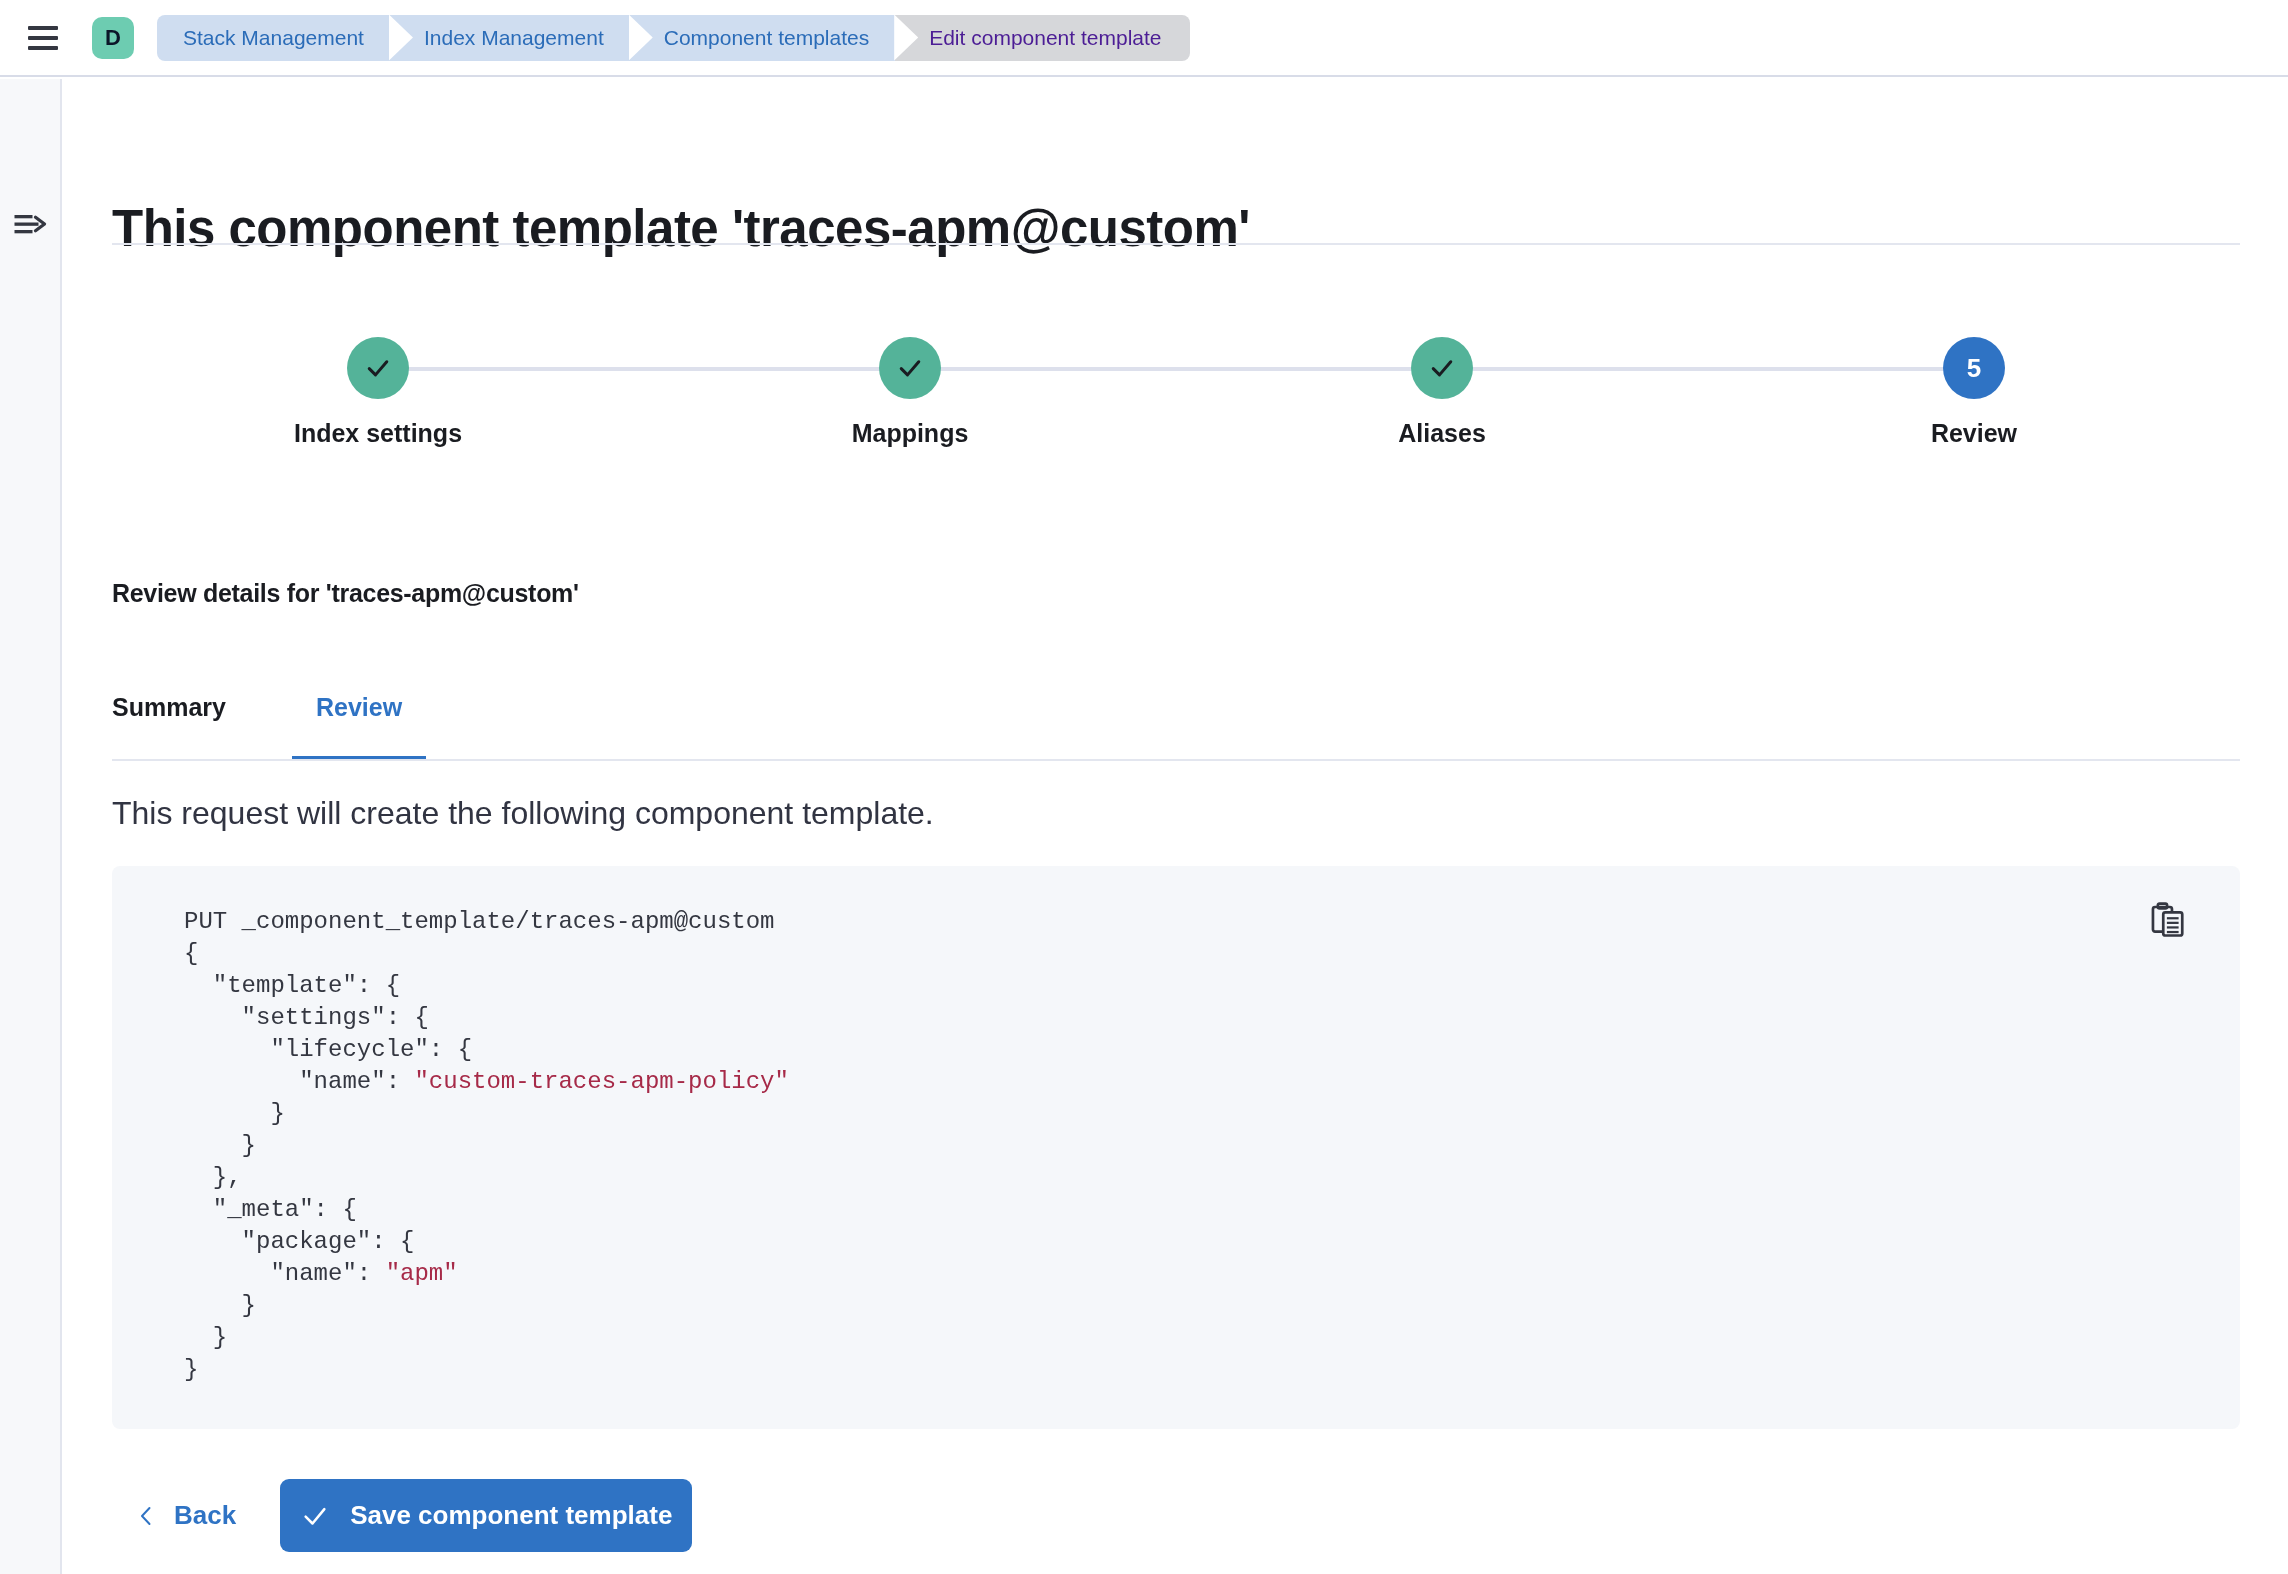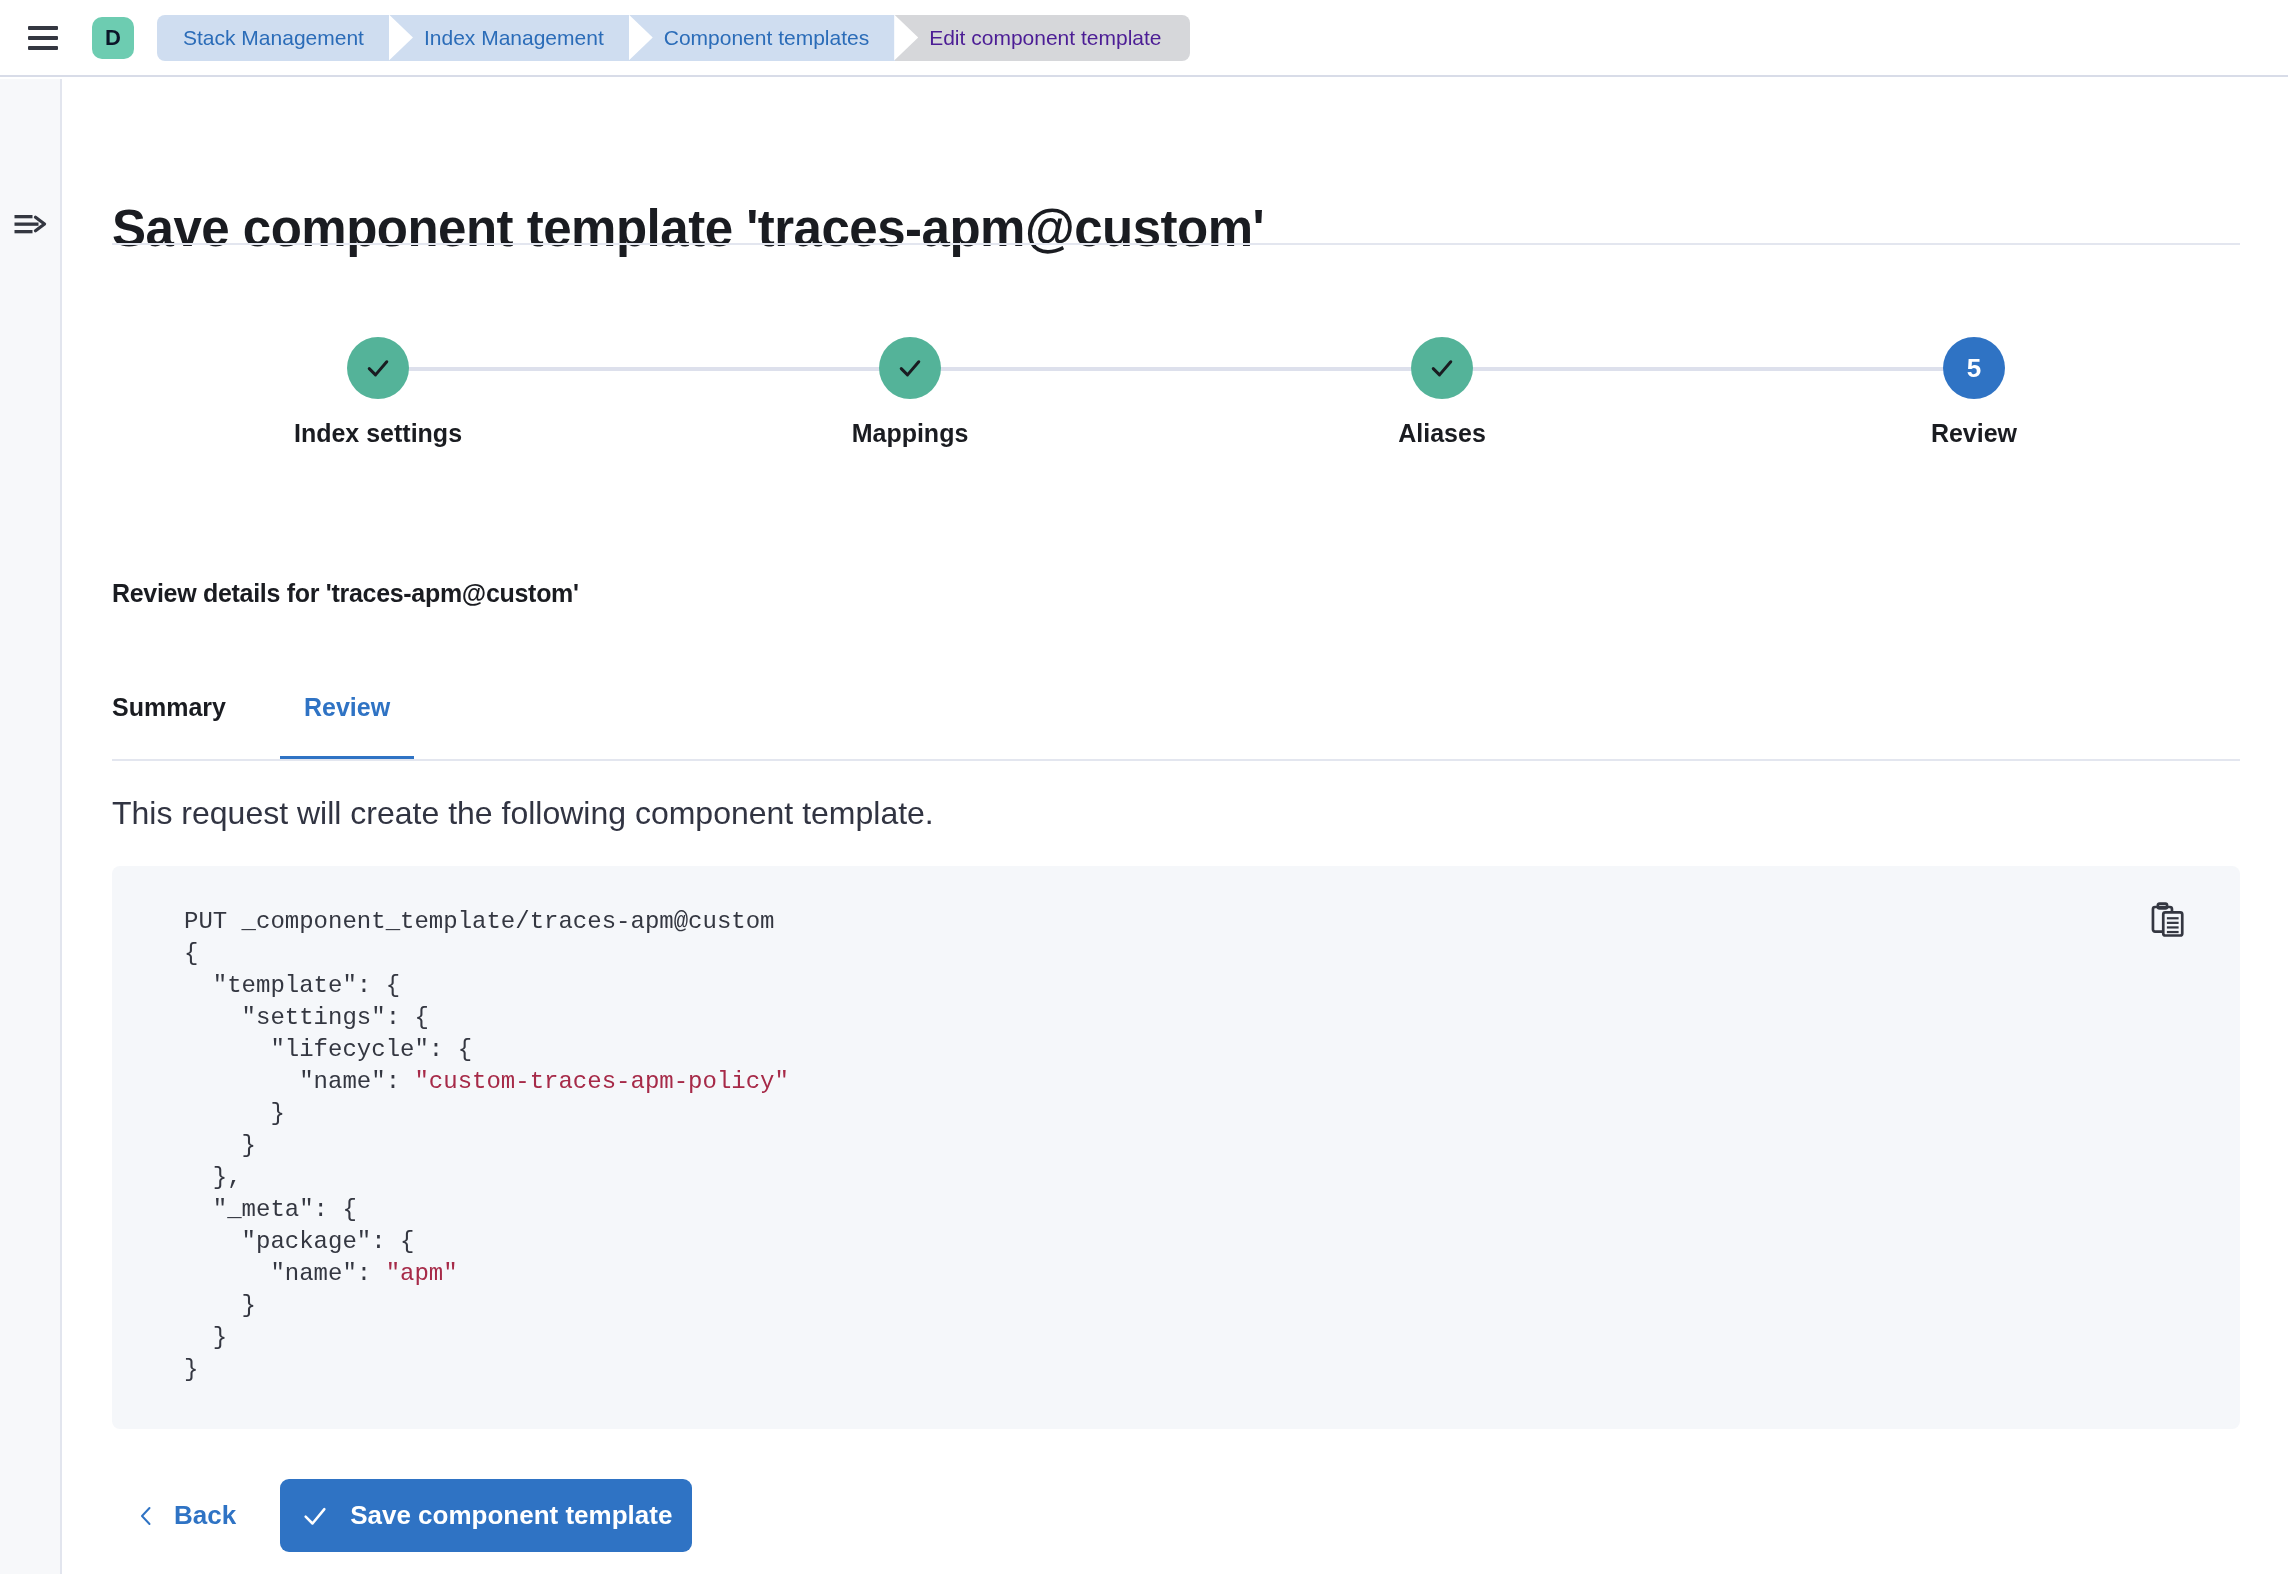--- a/index.html
+++ b/index.html
@@ -220,21 +220,21 @@
   }
 
   
   .tabs {
     position: absolute;
     top: 614px;
     left: 48px;
     width: 2128px;
     height: 68px;
     display: flex;
-    gap: 4px;
+    gap: 16px;
   }
   .tab {
     position: relative;
     height: 68px;
     display: flex;
     align-items: flex-start;
     padding: 0 24px;
     font-size: 25px;
     font-weight: 700;
     color: #1a1c21;
@@ -368,21 +368,21 @@
       <rect x="1" y="4" width="12" height="2.2" fill="#343741"></rect>
       <rect x="1" y="9" width="16" height="2.2" fill="#343741"></rect>
       <rect x="1" y="14" width="12" height="2.2" fill="#343741"></rect>
       <path d="M15 5.5 L21 10 L15 14.5" fill="none" stroke="#343741" stroke-width="2.2" stroke-linecap="round" stroke-linejoin="round"></path>
     </svg>
   </div>
 </div>
 
 <div class="page">
 
-  <h1 class="page-title">Save component template 'traces-apm@custom'</h1>
+  <h1 class="page-title">This component template 'traces-apm@custom'</h1>
   <div class="title-rule"></div>
 
   <div class="stepper">
 
 
     <div class="step">
       <div class="bubble">
         <svg viewBox="0 0 24 24" aria-hidden="true">
           <path d="M5 12.5 L10 17.5 L19 7" fill="none" stroke="#1a1c21" stroke-width="2.4" stroke-linecap="round" stroke-linejoin="round"></path>
         </svg>

